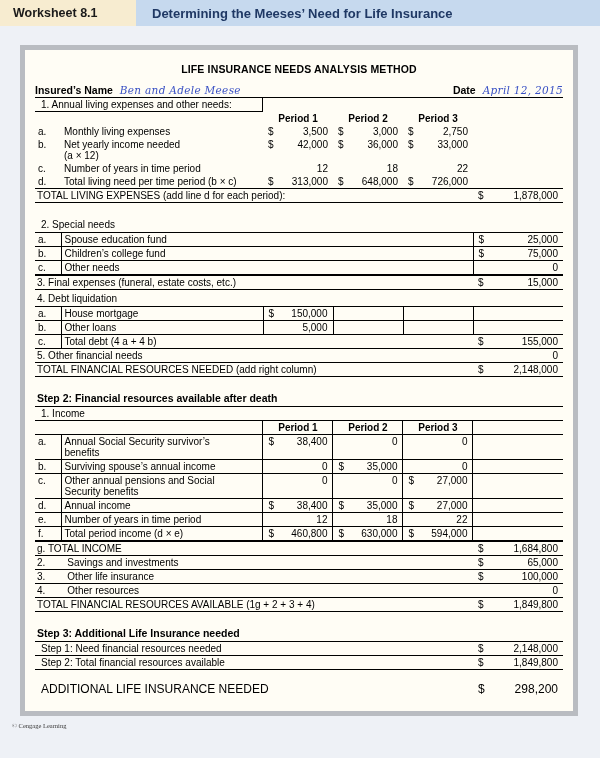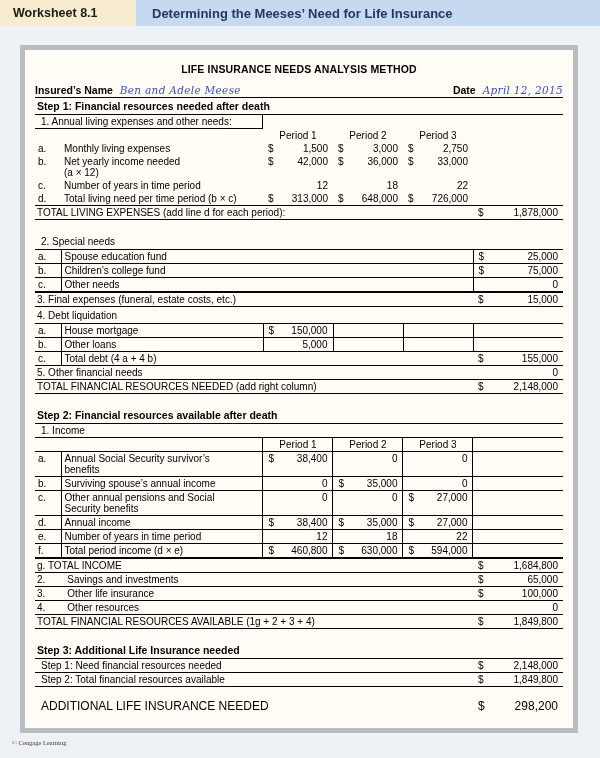--- a/index.html
+++ b/index.html
@@ -68,21 +68,21 @@
   .no-l{border-left:0 !important;}
   .no-r{border-right:0 !important;}
   .no-t{border-top:0 !important;}
   .no-b{border-bottom:0 !important;}
 
   .c-letter{width:26px;text-align:left;padding-left:7px;}
   .c-desc{}
   .c-p{width:70px;}
   .c-rt{width:90px;}
 
-  .phead{font-weight:normal;text-align:center;}
+  .phead{font-weight:bold;text-align:center;}
   .money{position:relative;text-align:right;padding-right:5px;}
   .money .ds{position:absolute;left:5px;top:1px;}
   .plain-r{text-align:right;padding-right:5px;}
 
   
   .totrow{
     display:flex;align-items:center;
     border-top:1px solid #000;border-bottom:1.6px solid #000;
     font-size:10px;color:#000;
   }
@@ -128,21 +128,20 @@
   <div class="doc-title">LIFE INSURANCE NEEDS ANALYSIS METHOD</div>
 
   <div class="namerow">
     <span class="lbl-bold">Insured’s Name</span>
     <span class="hand">Ben and Adele Meese</span>
     <span class="spacer"></span>
     <span class="lbl-bold">Date</span>
     <span class="hand">April 12, 2015</span>
   </div>
 
-  <div class="step-head">Step 1: Financial resources needed after death</div>
 
   <table>
     <colgroup>
           <col class="c-letter">
           <col class="c-desc">
           <col class="c-p">
           <col class="c-p">
           <col class="c-p">
           <col class="c-rt">
         </colgroup>
@@ -157,21 +156,21 @@
         <td class="no-t no-b" style="border-left:0;"></td>
         <td class="phead">Period 1</td>
         <td class="phead">Period 2</td>
         <td class="phead">Period 3</td>
         <td class="no-r no-t no-b"></td>
       </tr>
 
       <tr>
         <td class="no-l">a.</td>
         <td>Monthly living expenses</td>
-        <td class="money"><span class="ds">$</span><span>1,500</span></td>
+        <td class="money"><span class="ds">$</span><span>3,500</span></td>
         <td class="money"><span class="ds">$</span><span>3,000</span></td>
         <td class="money"><span class="ds">$</span><span>2,750</span></td>
         <td class="no-r"></td>
       </tr>
 
       <tr>
         <td class="no-l">b.</td>
         <td><span>Net yearly income needed</span><br><span>(a × 12)</span></td>
         <td class="money"><span class="ds">$</span><span>42,000</span></td>
         <td class="money"><span class="ds">$</span><span>36,000</span></td>

